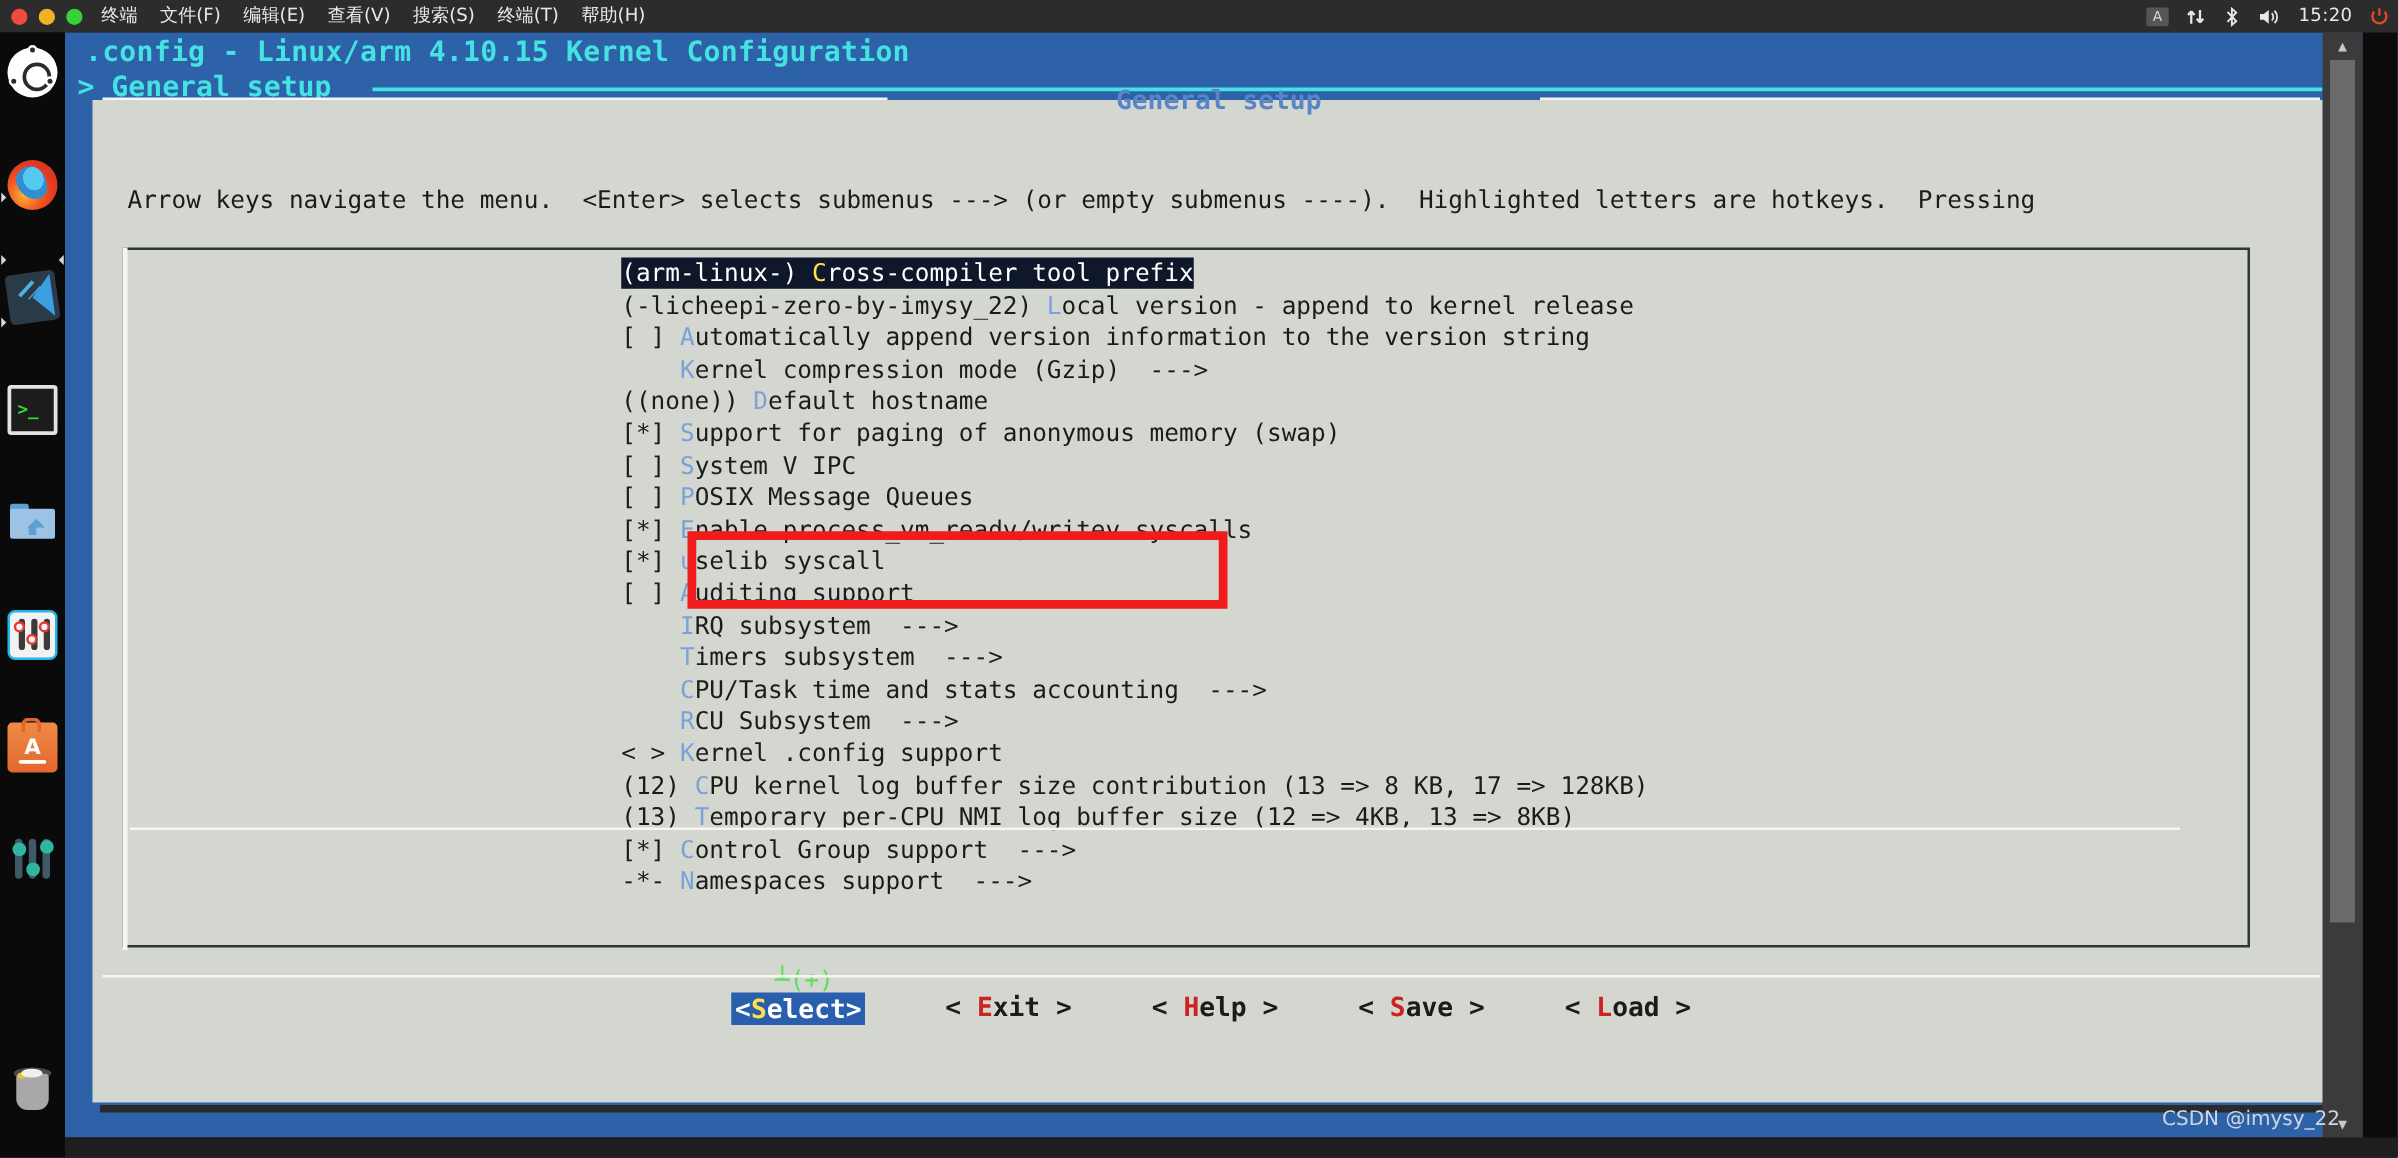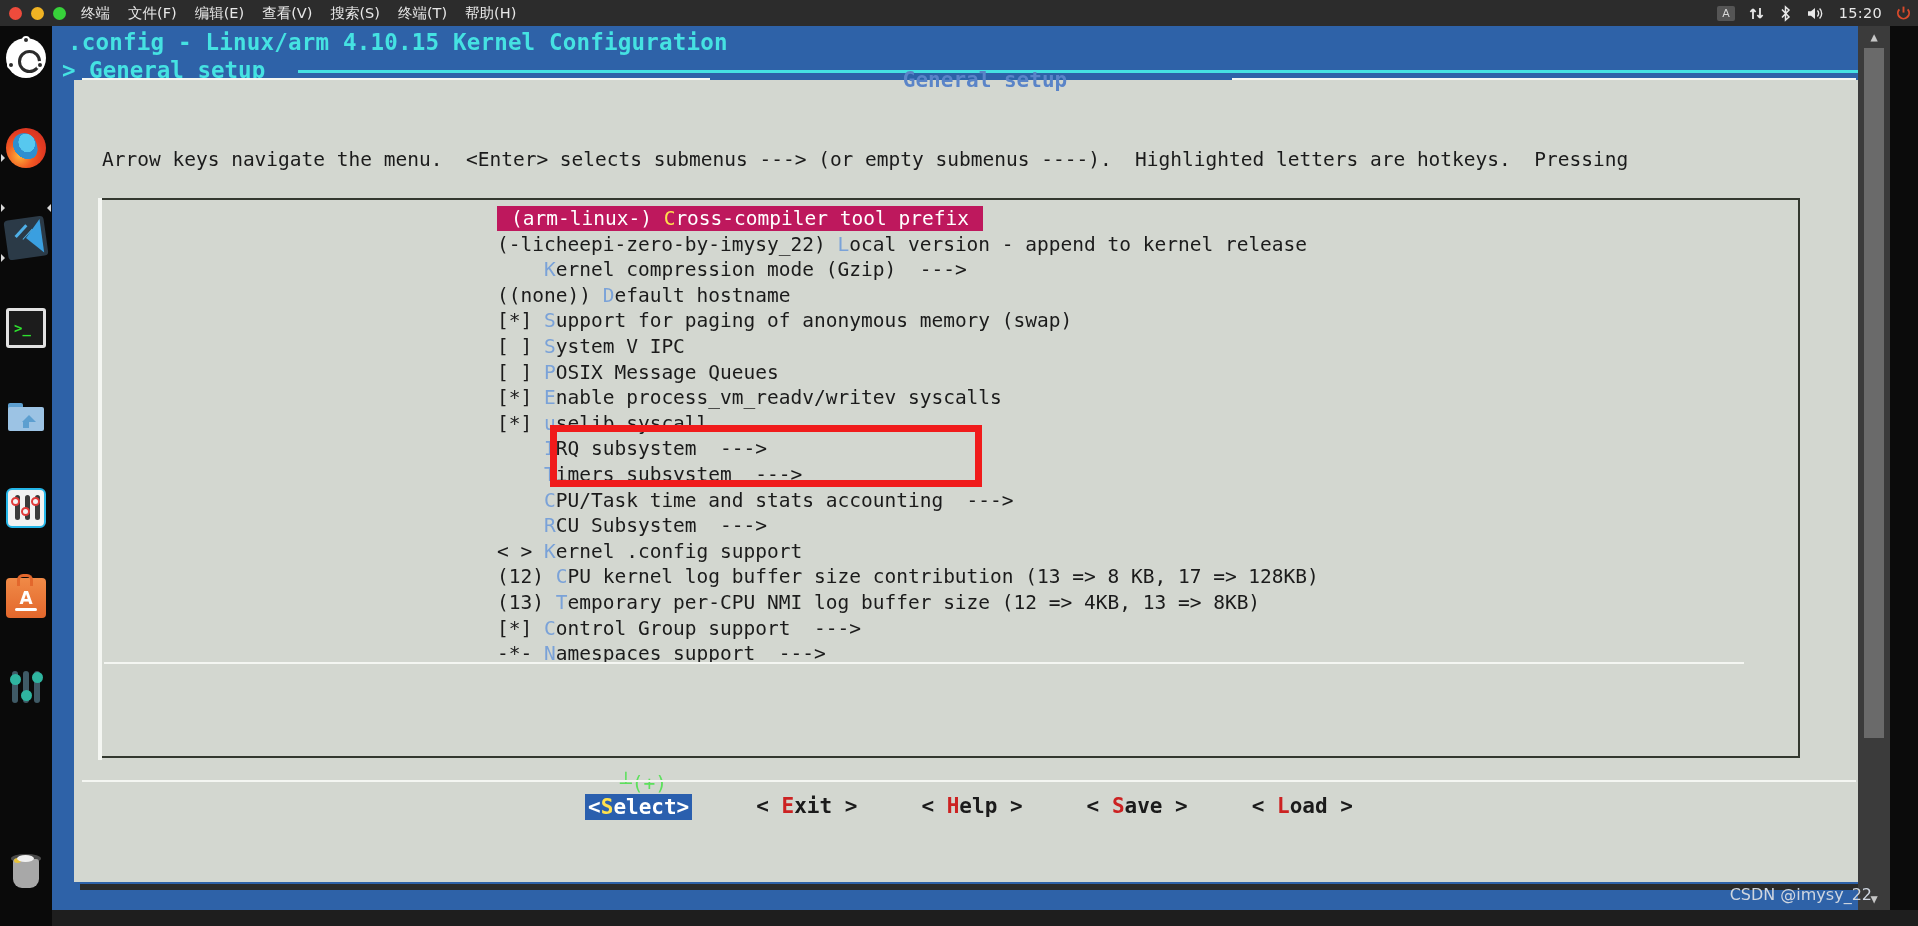--- a/index.html
+++ b/index.html
@@ -108,38 +108,38 @@
         font-weight:bold; letter-spacing:.2px; white-space:nowrap; }
   .ttl2{ position:absolute; left:10px; top:31px; color:#45e2e2; font-size:22.5px;
         font-weight:bold; white-space:nowrap; }
   .ttlrule{ position:absolute; left:246px; top:44px; width:1560px; height:3px; background:#45e2e2; }
 
   
   .dlg{
     position:absolute; left:22px; top:54px; width:1790px; height:802px;
     background:#d3d7d0; color:#1b1b1b;
   }
-  .dtitle{ position:absolute; top:-12px; left:16px; width:100%; text-align:center;
+  .dtitle{ position:absolute; top:-12px; left:6px; width:100%; text-align:center;
            color:#5a84c8; font-size:21px; font-weight:bold; }
   .drule{ position:absolute; left:8px; top:-2px; width:1774px; height:2px; background:#f4f6f2; }
   .drule.l{ width:628px; } .drule.r{ left:1158px; width:624px; }
 
   .help{ position:absolute; left:28px; top:16px; width:1740px; font-size:19.5px;
          line-height:25.5px; white-space:pre; color:#1b1b1b; }
 
   .listbox{
     position:absolute; left:24px; top:118px; width:1702px; height:560px;
     border:2px solid #33382f; background:#d3d7d0;
   }
   .lb-hl{ position:absolute; left:-2px; top:-2px; width:4px; height:562px; background:#f4f6f2; }
   .listwrap{ position:absolute; left:0; top:6px; width:100%; font-size:19.5px; line-height:25.6px; }
   .row{ height:25.6px; white-space:pre; padding-left:397px; }
   .row span.hk{ color:#7aa2d8; }
   .row.sel{ }
-  .row.sel .selbg{ background:#be185d; color:#ffffff; padding:1px 14px;text-align:center; }
+  .row.sel .selbg{ background:#0f172a; color:#ffffff; padding:1px 0;text-align:center; }
   .row.sel .selbg .hk{ color:#ffe14d; }
   .plus{ position:absolute; left:0; top:572px; width:100%; padding-left:520px;
          font-size:19.5px; color:#5ce05c; white-space:pre; }
   .lbl-rule{ position:absolute; left:30px; top:582px; width:1640px; height:2px; background:#f4f6f2; }
 
   .btnrule{ position:absolute; left:8px; top:700px; width:1774px; height:2px; background:#f4f6f2; }
   .btnbar{ position:absolute; left:0; top:714px; width:100%;
            display:flex; justify-content:center; gap:64px; font-size:21px; font-weight:bold; }
   .btn{ white-space:pre; color:#1b1b1b; }
   .btn .hk{ color:#cc2222; }
@@ -278,27 +278,29 @@
         <div>Arrow keys navigate the menu.  &lt;Enter&gt; selects submenus ---&gt; (or empty submenus ----).  Highlighted letters are hotkeys.  Pressing</div>
         <div>&lt;Y&gt; includes, &lt;N&gt; excludes, &lt;M&gt; modularizes features.  Press &lt;Esc&gt;&lt;Esc&gt; to exit, &lt;?&gt; for Help, &lt;/&gt; for Search.  Legend: [*]</div>
         <div>built-in  [ ] excluded  &lt;M&gt; module  &lt; &gt; module capable</div>
       </div>
 
       <div class="listbox">
         <div class="lb-hl"></div>
         <div class="listwrap" id="menu-list">
             <div class="row sel"><span class="selbg"><span>(arm-linux-) </span><span class="hk">C</span><span>ross-compiler tool prefix</span></span></div>
             <div class="row"><span><span>(-licheepi-zero-by-imysy_22) </span><span class="hk">L</span><span>ocal version - append to kernel release</span></span></div>
+            <div class="row"><span><span>[ ] </span><span class="hk">A</span><span>utomatically append version information to the version string</span></span></div>
             <div class="row"><span><span>    </span><span class="hk">K</span><span>ernel compression mode (Gzip)  ---&gt;</span></span></div>
             <div class="row"><span><span>((none)) </span><span class="hk">D</span><span>efault hostname</span></span></div>
             <div class="row"><span><span>[*] </span><span class="hk">S</span><span>upport for paging of anonymous memory (swap)</span></span></div>
             <div class="row"><span><span>[ ] </span><span class="hk">S</span><span>ystem V IPC</span></span></div>
             <div class="row"><span><span>[ ] </span><span class="hk">P</span><span>OSIX Message Queues</span></span></div>
             <div class="row"><span><span>[*] </span><span class="hk">E</span><span>nable process_vm_readv/writev syscalls</span></span></div>
             <div class="row"><span><span>[*] </span><span class="hk">u</span><span>selib syscall</span></span></div>
+            <div class="row"><span><span>[ ] </span><span class="hk">A</span><span>uditing support</span></span></div>
             <div class="row"><span><span>    </span><span class="hk">I</span><span>RQ subsystem  ---&gt;</span></span></div>
             <div class="row"><span><span>    </span><span class="hk">T</span><span>imers subsystem  ---&gt;</span></span></div>
             <div class="row"><span><span>    </span><span class="hk">C</span><span>PU/Task time and stats accounting  ---&gt;</span></span></div>
             <div class="row"><span><span>    </span><span class="hk">R</span><span>CU Subsystem  ---&gt;</span></span></div>
             <div class="row"><span><span>&lt; &gt; </span><span class="hk">K</span><span>ernel .config support</span></span></div>
             <div class="row"><span><span>(12) </span><span class="hk">C</span><span>PU kernel log buffer size contribution (13 =&gt; 8 KB, 17 =&gt; 128KB)</span></span></div>
             <div class="row"><span><span>(13) </span><span class="hk">T</span><span>emporary per-CPU NMI log buffer size (12 =&gt; 4KB, 13 =&gt; 8KB)</span></span></div>
             <div class="row"><span><span>[*] </span><span class="hk">C</span><span>ontrol Group support  ---&gt;</span></span></div>
             <div class="row"><span><span>-*- </span><span class="hk">N</span><span>amespaces support  ---&gt;</span></span></div>
           </div>

